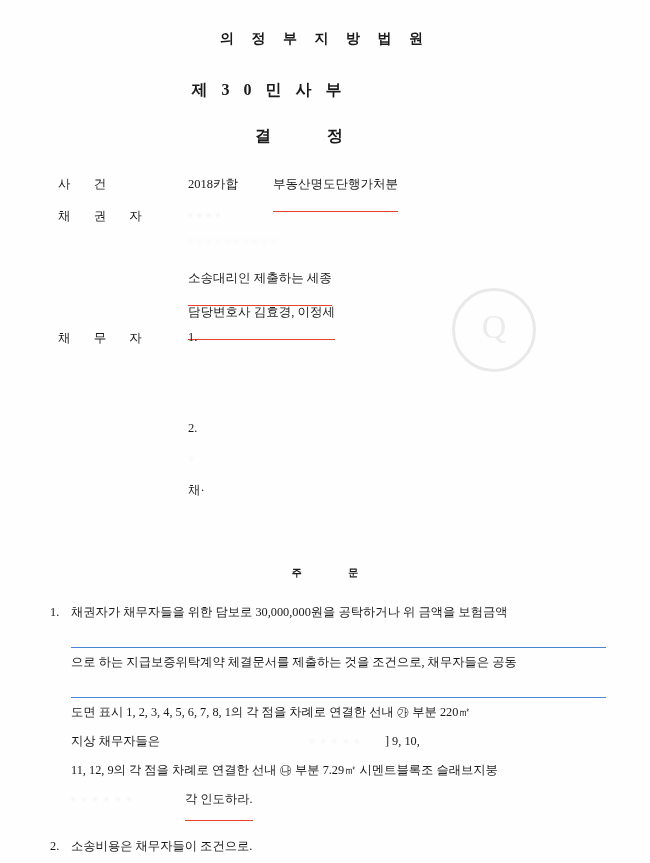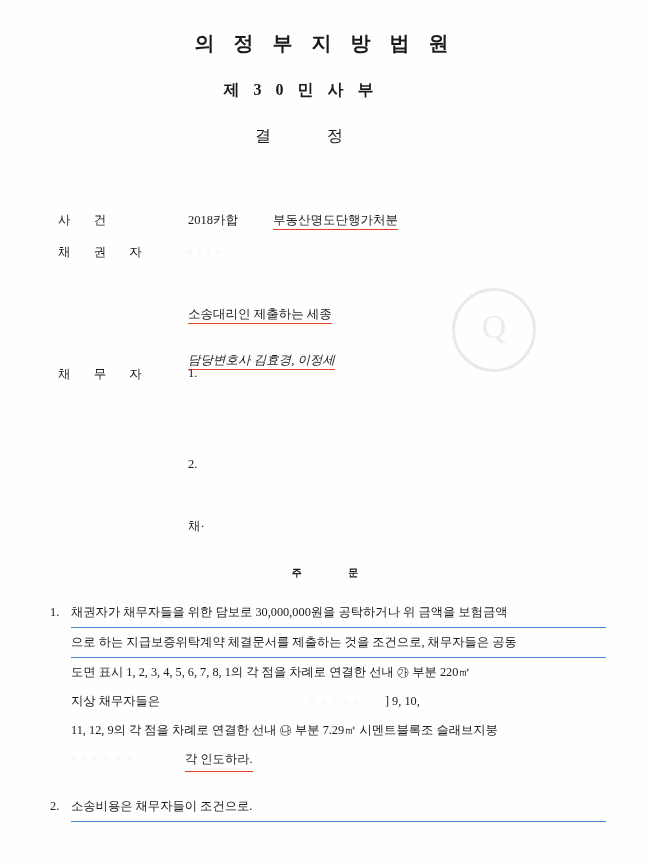--- a/index.html
+++ b/index.html
@@ -39,56 +39,54 @@
     z-index: 0;
   }
 
   
   .court-title {
     position: absolute;
     top: 30px;
     left: 0;
     width: 650px;
     text-align: center;
-    font-size: 20px;
+    font-size: 14px;
     font-weight: bold;
     letter-spacing: 7px;
     font-family: "Liberation Serif", serif;
   }
   .dept-title {
     position: absolute;
     top: 80px;
     left: 0;
     width: 538px;
     text-align: center;
     font-size: 16px;
     font-weight: bold;
     letter-spacing: 5px;
-    margin-left: 32px;
   }
   .doc-title {
     position: absolute;
     top: 126px;
     left: 0;
     width: 598px;
     text-align: center;
     font-size: 16px;
-    font-weight: normal;
+    font-weight: bold;
     letter-spacing: 26px;
     text-indent: 26px;
   }
 
   
   .info {
     position: absolute;
     left: 58px;
     top: 176px;
     width: 540px;
     font-size: 12.5px;
-    margin-top: 36px;
   }
   .info-row {
     position: relative;
     min-height: 26px;
   }
   .lbl {
     position: absolute;
     left: 0;
     top: 0;
     width: 104px;
@@ -104,21 +102,21 @@
   }
   .val2 {
     position: absolute;
     left: 215px;
     top: 0;
     font-size: 12.5px;
     white-space: nowrap;
   }
   .u-red {
     border-bottom: 1.6px solid #e8402a;
-    padding-bottom: 0;
+    padding-bottom: 18px;
   }
 
   
   .redact {
     color: #b9bcc0;
     filter: blur(1.6px);
     letter-spacing: 1px;
     font-size: 12.5px;
     white-space: nowrap;
   }
@@ -154,25 +152,25 @@
     position: absolute;
     left: 0;
     top: 0;
   }
   .ln {
     display: block;
     white-space: nowrap;
   }
   .hl-blue {
     border-bottom: 1.5px solid #4a86d8;
-    padding-bottom: 0;
+    padding-bottom: 20px;
   }
   .hl-red {
     border-bottom: 1.5px solid #e8402a;
-    padding-bottom: 5px;
+    padding-bottom: 14px;
   }
   .blurline {
     color: #bcc0c4;
     filter: blur(1.8px);
     letter-spacing: 2px;
   }
   .gapwide { display:inline-block; width: 150px; }
   .gapmed { display:inline-block; width: 52px; }
 </style>
 </head>
@@ -192,21 +190,21 @@
       <span class="lbl">사        건</span>
       <span class="val">2018카합</span>
       <span class="val2 u-red">부동산명도단행가처분</span>
     </div>
 
     <div class="info-row" style="height:122px;">
       <span class="lbl">채  권  자</span>
       <span class="redact" style="position:absolute;left:130px;top:0;">· · · ·</span>
       <span class="redact s2" style="position:absolute;left:130px;top:26px;">· · · · · · · · · ·</span>
       <span class="u-red" style="position:absolute;left:130px;top:62px;">소송대리인 제출하는 세종</span>
-      <span class="u-red" style="position:absolute;left:130px;top:108px;font-style:italic;">담당변호사 김효경, 이정세</span>
+      <span class="u-red" style="position:absolute;left:130px;top:96px;">담당변호사 김효경, 이정세</span>
     </div>
 
     <div class="info-row" style="height:200px;">
       <span class="lbl">채  무  자</span>
       <span class="val" style="top:0;">1.</span>
       <span class="val" style="top:91px;">2.</span>
       <span class="redact" style="position:absolute;left:132px;top:122px;font-size:11px;">·</span>
       <span class="val" style="top:152px;color:#2a2a2a;">채·</span>
     </div>
 

